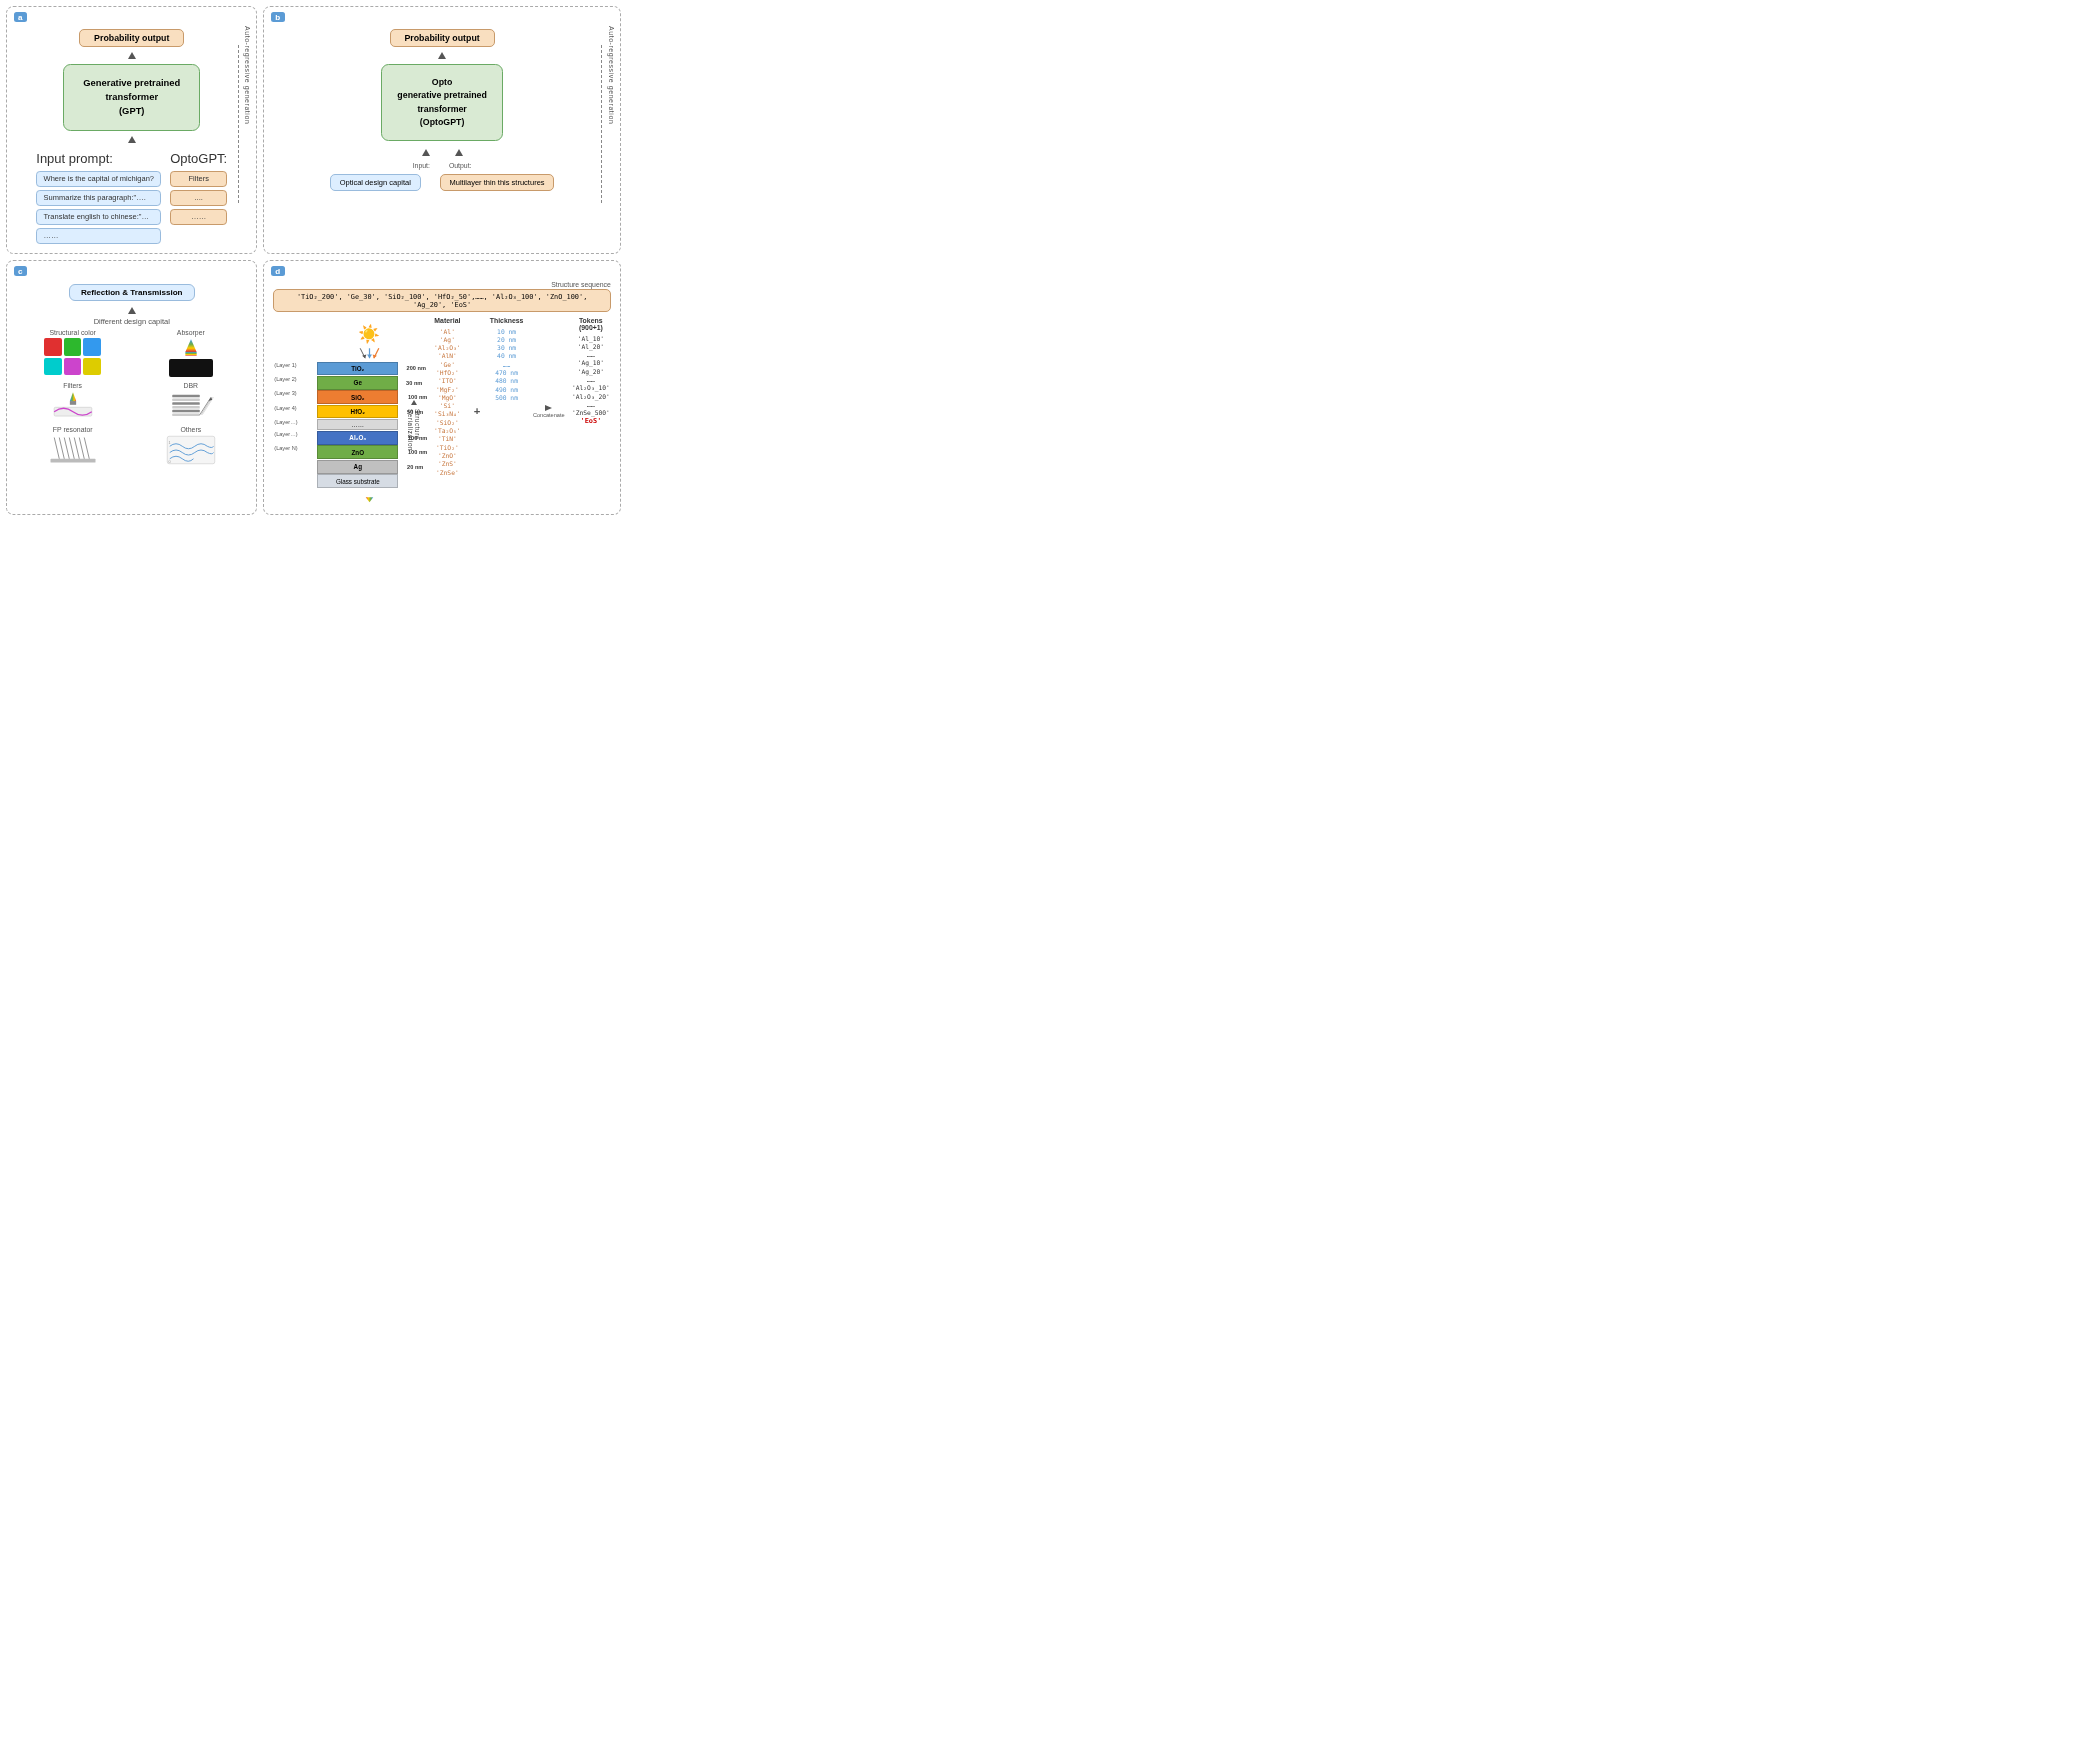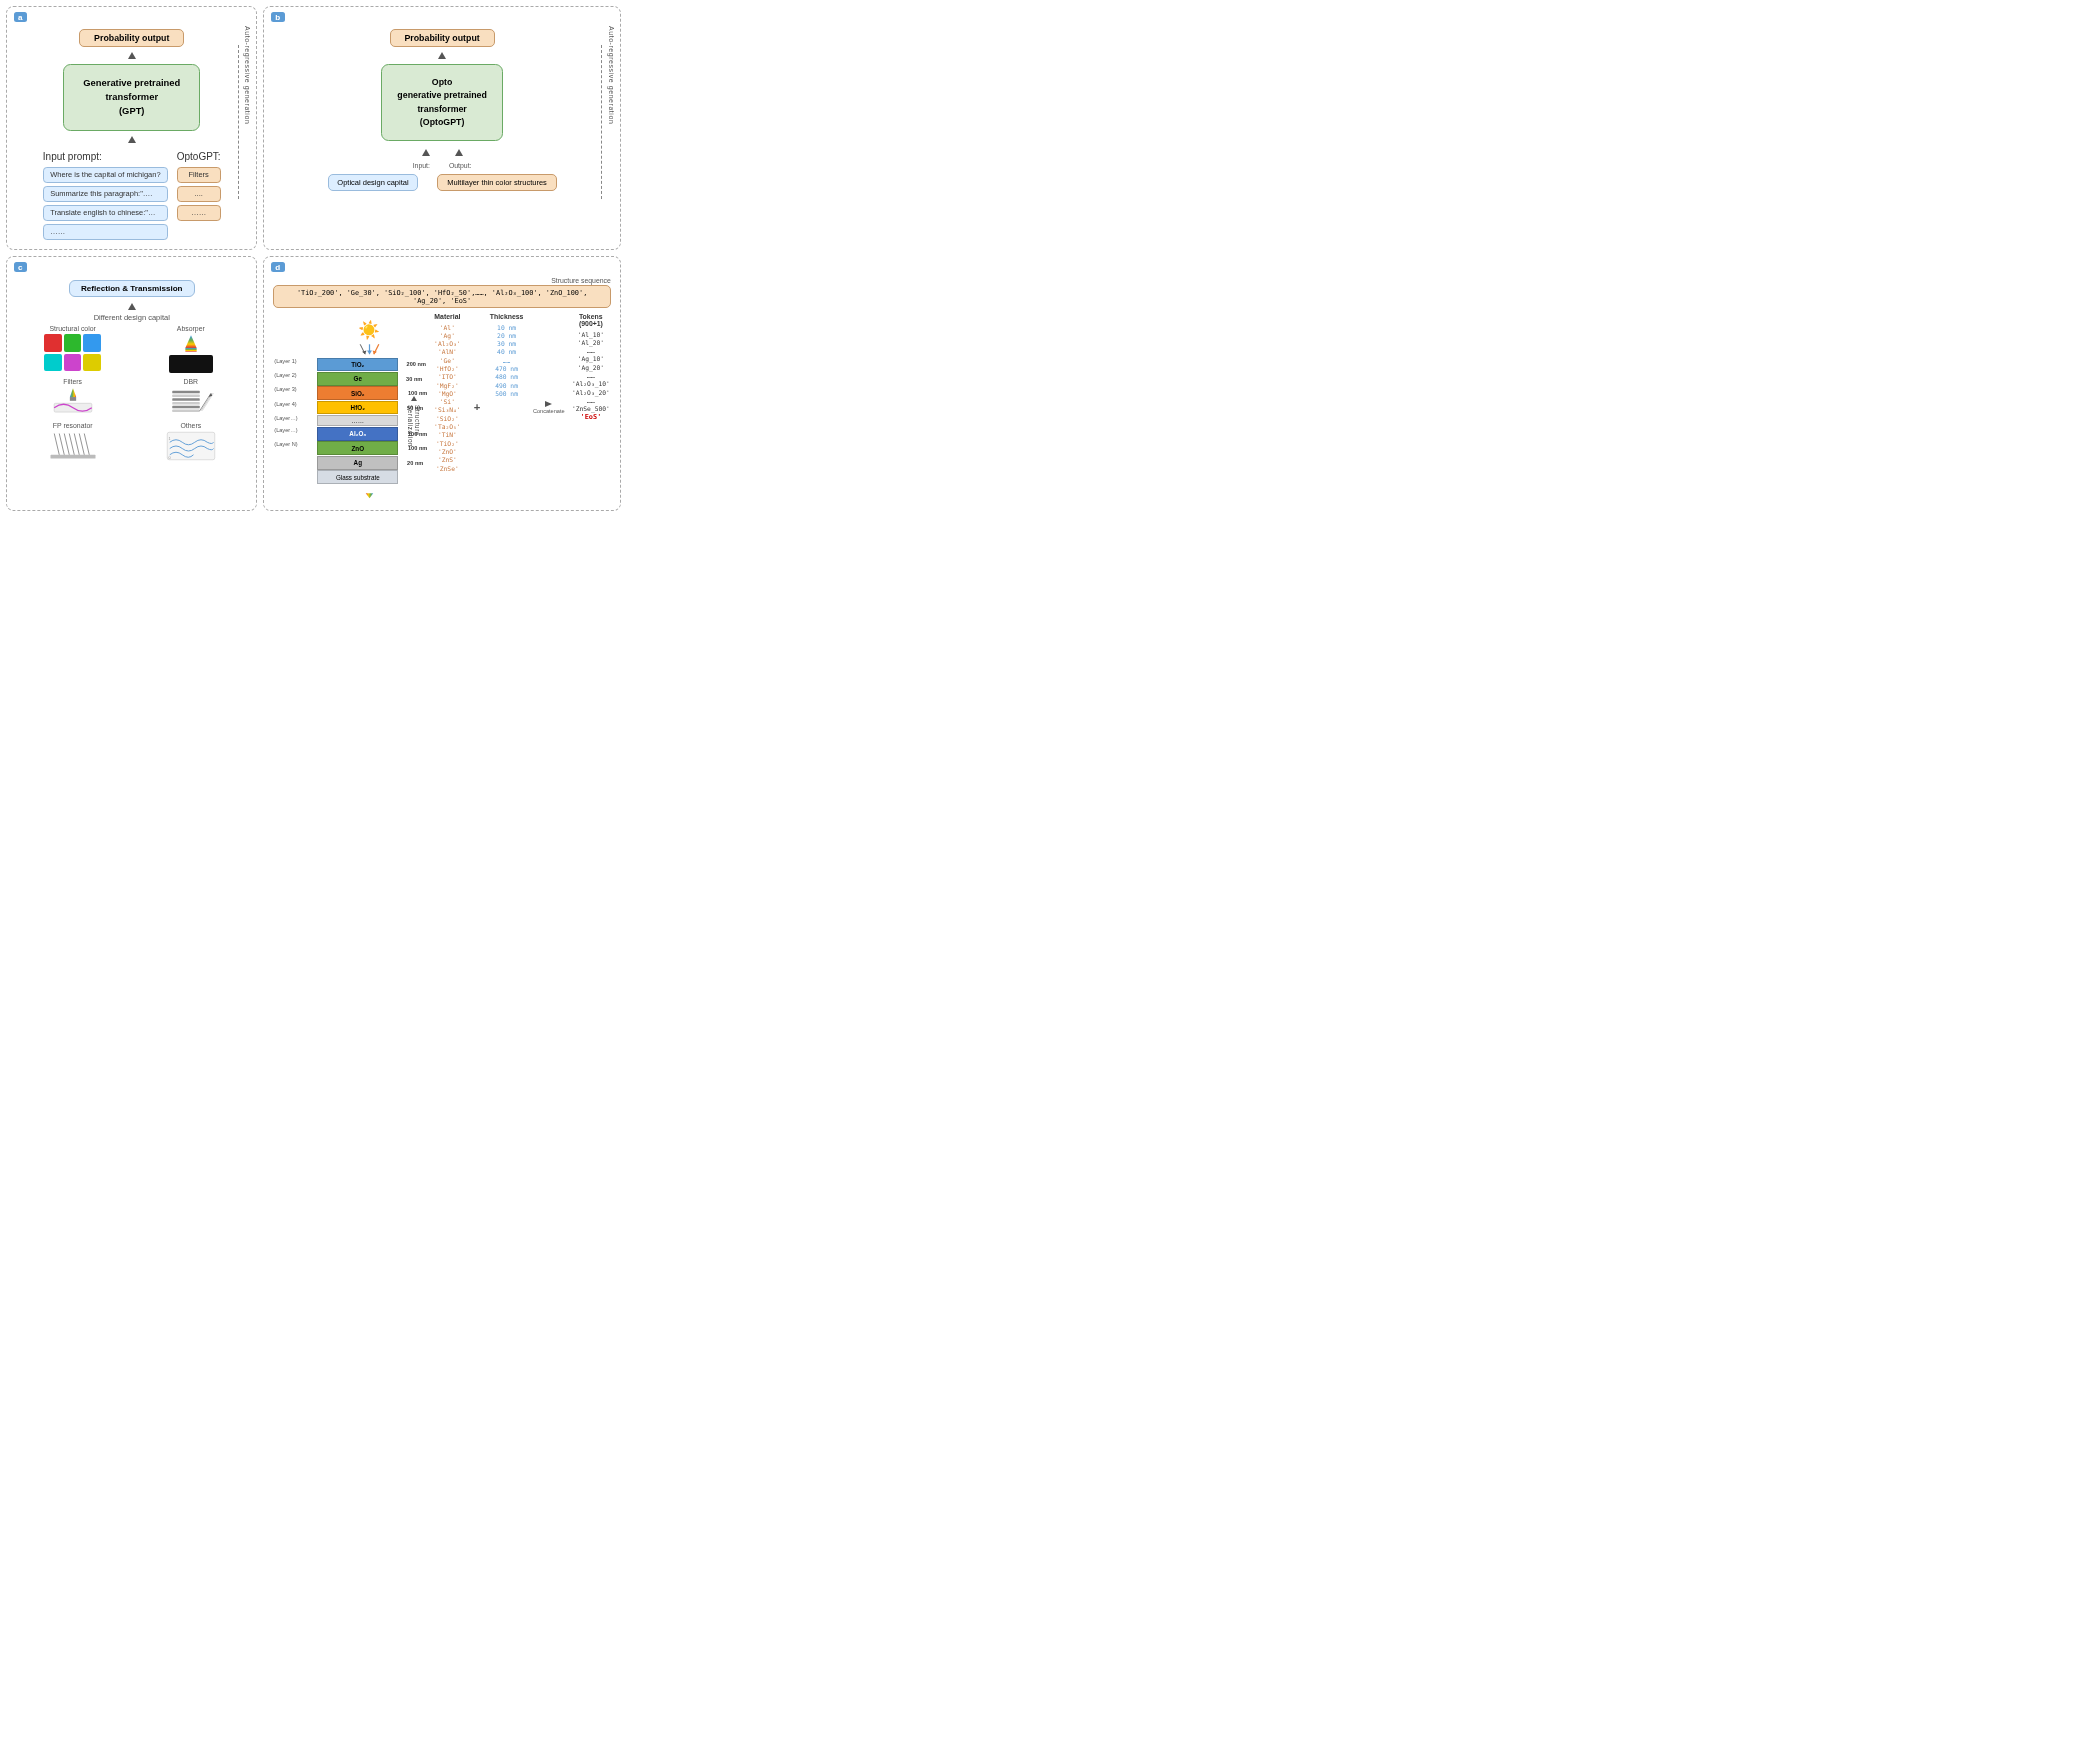--- a/index.html
+++ b/index.html
@@ -74,21 +74,21 @@
       margin: 1.3px auto;
     }
     .prompt-section {
       display: flex;
       gap: 8.8px;
       margin-top: 6.3px;
       width: 100%;
       justify-content: center;
     }
     .prompt-col { display: flex; flex-direction: column; gap: 3.1px; }
-    .prompt-label { font-size: 10px; color: #333; margin-bottom: 1.9px; }
+    .prompt-label { font-size: 13px; color: #333; margin-bottom: 1.9px; }
     .prompt-item {
       background: #ddeeff;
       border: 0.6px solid #99bbdd;
       border-radius: 3.8px;
       padding: 2.5px 6.3px;
       font-size: 7.5px;
       color: #333;
     }
     .answer-item {
       background: #f9dfc0;
@@ -348,21 +348,21 @@
       <div style="display:flex;gap:25px;margin-top:2.5px;">
         <div class="arrow-up"></div>
         <div class="arrow-up"></div>
       </div>
       <div class="io-row">
         <div style="font-size:6.9px;color:#555;">Input:</div>
         <div style="font-size:6.9px;color:#555;">Output:</div>
       </div>
       <div class="io-row">
         <div class="input-box-b">Optical design capital</div>
-        <div class="output-box-b">Multilayer thin color structures</div>
+        <div class="output-box-b">Multilayer thin this structures</div>
       </div>
     </div>
   </div>
 
   <div class="panel panel-c">
     <span class="panel-label">c</span>
     <div class="panel-c-inner">
       <div style="text-align:center;">
         <div class="rt-box">
           <span>Reflection &amp; Transmission</span>

